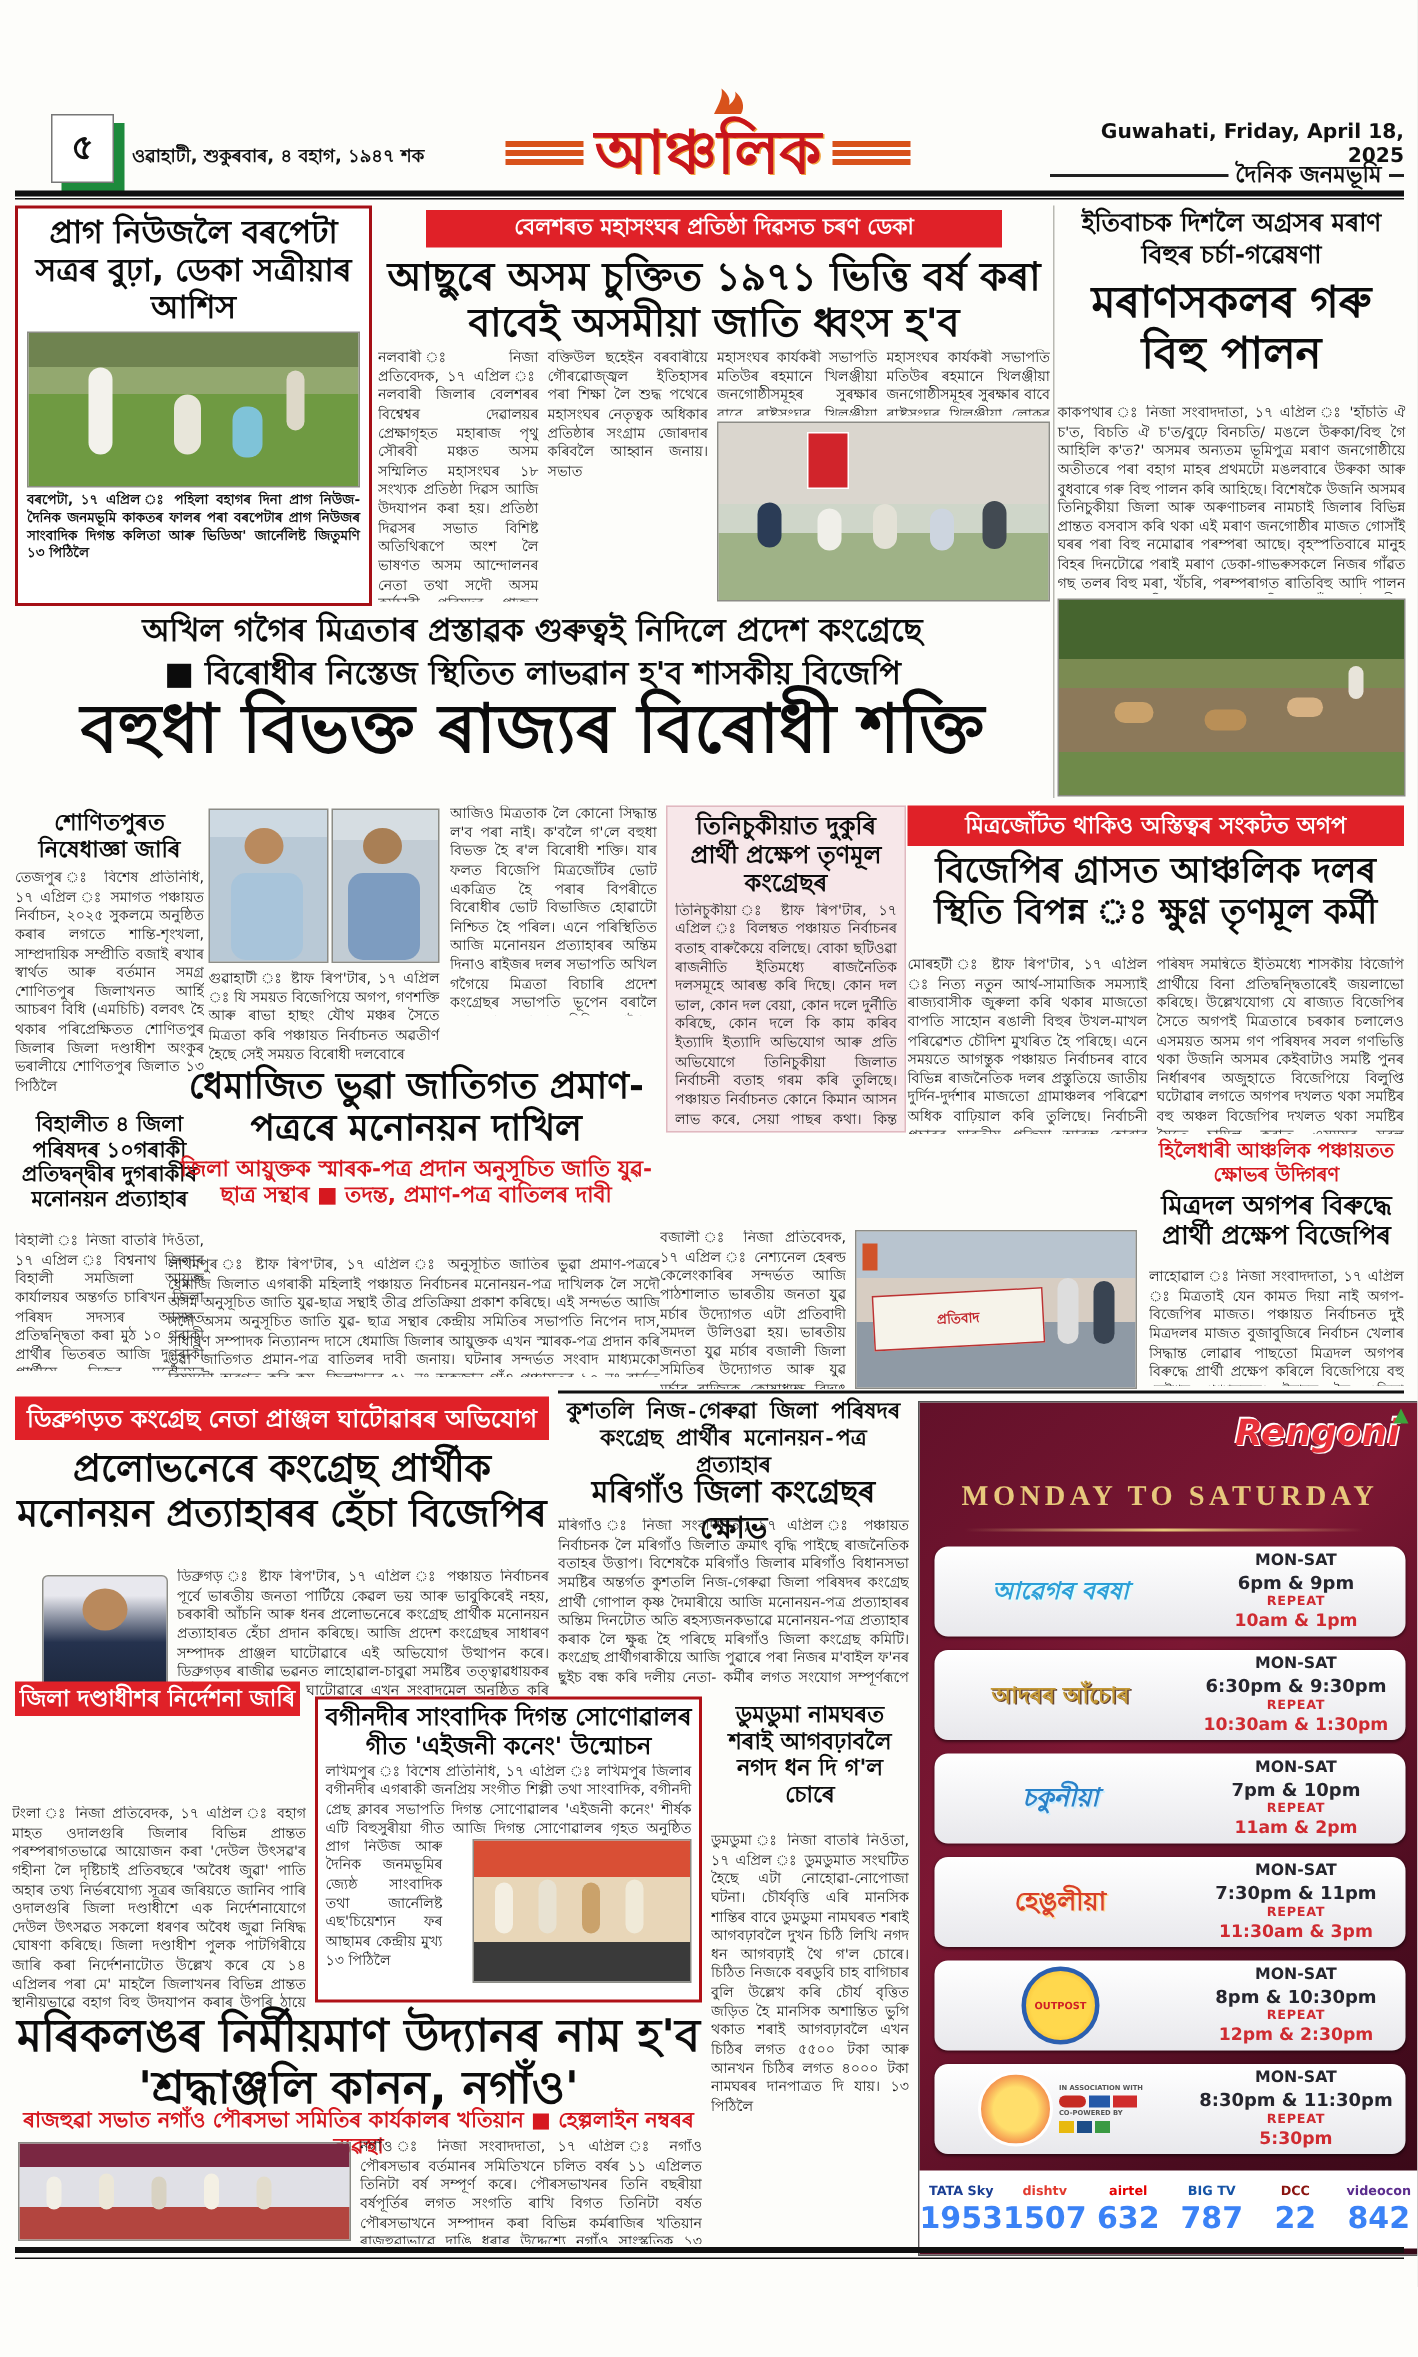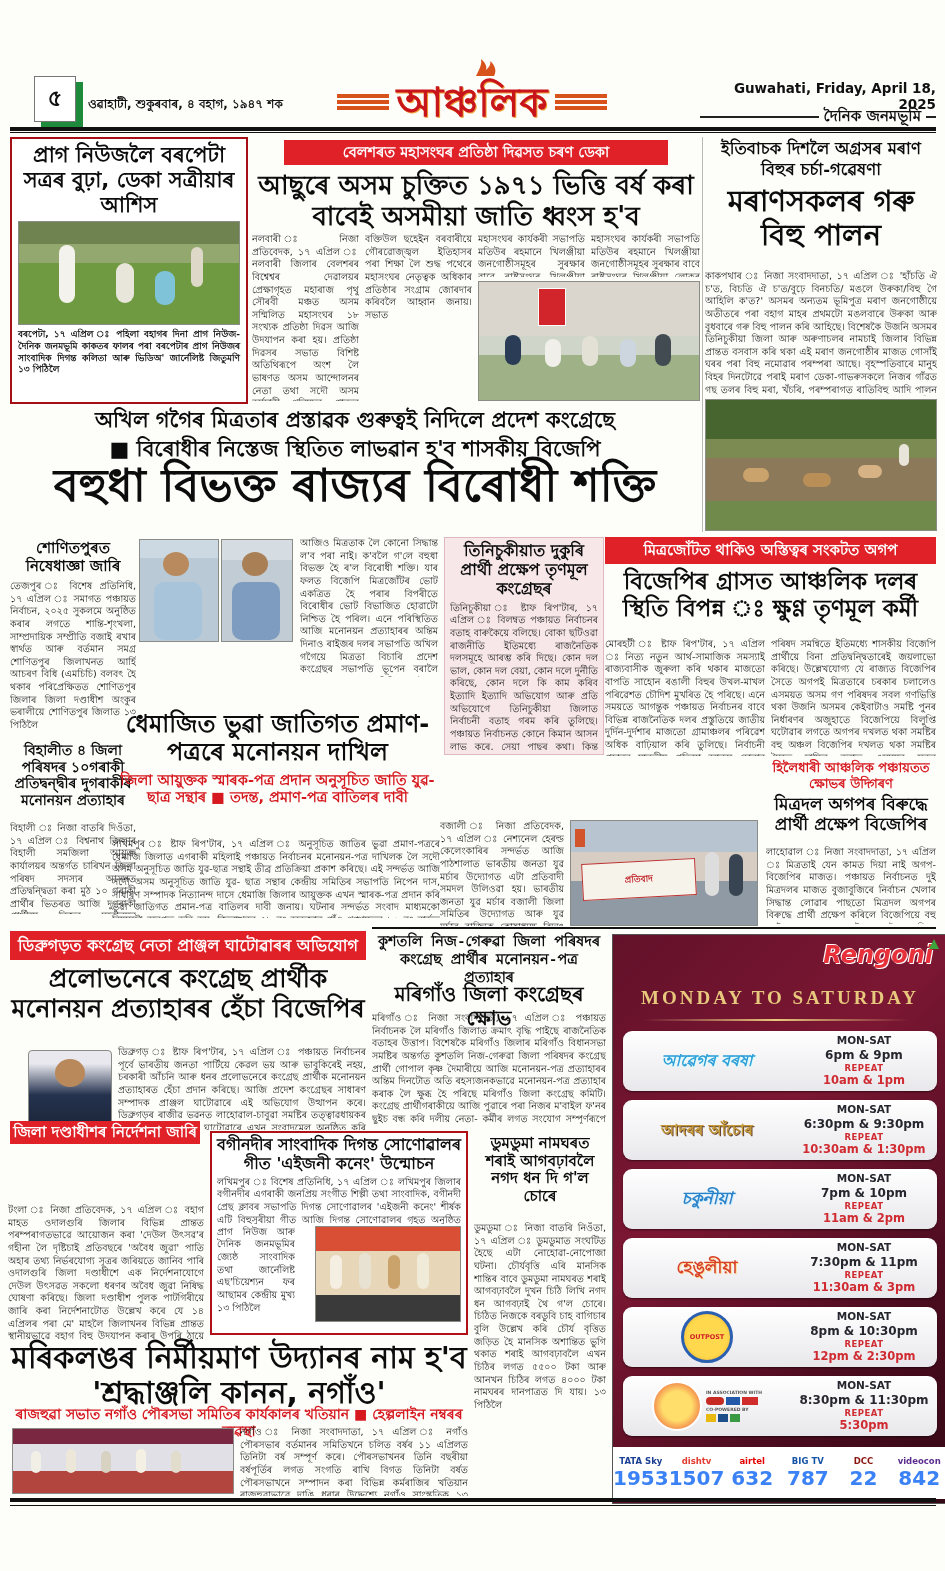--- a/index.html
+++ b/index.html
@@ -125,20 +125,21 @@
   <div class="photo" style="left:139px;top:539px;width:80px;height:103px;
               background:linear-gradient(180deg,#cdd9e2 0 18%,#b9c9d6 18% 100%);">
     <div style="position:absolute;left:30%;top:12%;width:26px;height:24px;background:#b98a5e;border-radius:50%;"></div>
     <div style="position:absolute;left:18%;top:42%;width:48px;height:58px;background:#a8c4da;border-radius:10px;"></div>
   </div>
   <div class="photo" style="left:221px;top:539px;width:72px;height:103px;
               background:linear-gradient(180deg,#d6dde2 0 20%,#c2ccd4 20% 100%);">
     <div style="position:absolute;left:28%;top:12%;width:26px;height:24px;background:#a97f55;border-radius:50%;"></div>
     <div style="position:absolute;left:14%;top:42%;width:48px;height:58px;background:#7d9cc0;border-radius:10px;"></div>
   </div>
+  <div class="bodytxt abs" style="left:139px;top:647px;width:154px;height:64px;">গুৱাহাটী ঃ ষ্টাফ ৰিপ'টাৰ, ১৭ এপ্ৰিল ঃ যি সময়ত বিজেপিয়ে অগপ, গণশক্তি আৰু ৰাভা হাছং যৌথ মঞ্চৰ সৈতে মিত্ৰতা কৰি পঞ্চায়ত নিৰ্বাচনত অৱতীৰ্ণ হৈছে সেই সময়ত বিৰোধী দলবোৰে</div>
   <div class="bodytxt abs" style="left:300px;top:537px;width:138px;height:140px;">আজিও মিত্ৰতাক লৈ কোনো সিদ্ধান্ত ল'ব পৰা নাই। ক'বলৈ গ'লে বহুধা বিভক্ত হৈ ৰ'ল বিৰোধী শক্তি। যাৰ ফলত বিজেপি মিত্ৰজোঁটৰ ভোট একত্ৰিত হৈ পৰাৰ বিপৰীতে বিৰোধীৰ ভোট বিভাজিত হোৱাটো নিশ্চিত হৈ পৰিল। এনে পৰিস্থিতিত আজি মনোনয়ন প্ৰত্যাহাৰৰ অন্তিম দিনাও ৰাইজৰ দলৰ সভাপতি অখিল গগৈয়ে মিত্ৰতা বিচাৰি প্ৰদেশ কংগ্ৰেছৰ সভাপতি ভূপেন বৰালৈ এখন পত্ৰ প্ৰেৰণ কৰিছিল। গগৈয়ে শিৱসাগৰ সমষ্টিৰ    ১৩ পিঠিলৈ</div>
 
   <div class="hl abs" style="left:115px;top:710px;width:325px;font-size:24px;">ধেমাজিত ভুৱা জাতিগত প্ৰমাণ- পত্ৰৰে মনোনয়ন দাখিল</div>
   <div class="redhl abs" style="left:115px;top:772px;width:325px;font-size:14.5px;">জিলা আয়ুক্তক স্মাৰক-পত্ৰ প্ৰদান অনুসূচিত জাতি যুৱ-ছাত্ৰ সন্থাৰ ■ তদন্ত, প্ৰমাণ-পত্ৰ বাতিলৰ দাবী</div>
   <div class="bodytxt abs" style="left:112px;top:838px;width:328px;height:80px;">লখিমপুৰ ঃ ষ্টাফ ৰিপ'টাৰ, ১৭ এপ্ৰিল ঃ অনুসূচিত জাতিৰ ভুৱা প্ৰমাণ-পত্ৰৰে ধেমাজি জিলাত এগৰাকী মহিলাই পঞ্চায়ত নিৰ্বাচনৰ মনোনয়ন-পত্ৰ দাখিলক লৈ সদৌ অসম অনুসূচিত জাতি যুৱ-ছাত্ৰ সন্থাই তীব্ৰ প্ৰতিক্ৰিয়া প্ৰকাশ কৰিছে। এই সন্দৰ্ভত আজি সদৌ অসম অনুসূচিত জাতি যুৱ- ছাত্ৰ সন্থাৰ কেন্দ্ৰীয় সমিতিৰ সভাপতি নিপেন দাস, সাধাৰণ সম্পাদক নিত্যানন্দ দাসে ধেমাজি জিলাৰ আয়ুক্তক এখন স্মাৰক-পত্ৰ প্ৰদান কৰি ভুৱা জাতিগত প্ৰমান-পত্ৰ বাতিলৰ দাবী জনায়। ঘটনাৰ সন্দৰ্ভত সংবাদ মাধ্যমকো বিষয়টো অৱগত কৰি কয়- জিলাখনৰ ৫৯ নং অকজান গাঁও পঞ্চায়তৰ ১০ নং ৱাৰ্ডত অনুসূচিত জাতিৰ সংৰক্ষিত আসনত চন্দ্ৰপ্ৰভা বৰা দাস নামৰ এগৰাকী মহিলাই    ১৩ পিঠিলৈ</div>
 
   <div class="abs" style="left:444px;top:537px;width:160px;height:218px;background:#f7e7e9;border:1px solid #e0b8bf;box-sizing:border-box;padding:4px 5px;">
     <div class="hl" style="font-size:16px;">তিনিচুকীয়াত দুকুৰি প্ৰাৰ্থী প্ৰক্ষেপ তৃণমূল কংগ্ৰেছৰ</div>
     <div class="bodytxt" style="margin-top:3px;height:148px;">তিনিচুকীয়া ঃ ষ্টাফ ৰিপ'টাৰ, ১৭ এপ্ৰিল ঃ বিলম্বত পঞ্চায়ত নিৰ্বাচনৰ বতাহ বাৰুকৈয়ে বলিছে। বোকা ছটিওৱা ৰাজনীতি ইতিমধ্যে ৰাজনৈতিক দলসমূহে আৰম্ভ কৰি দিছে। কোন দল ভাল, কোন দল বেয়া, কোন দলে দুৰ্নীতি কৰিছে, কোন দলে কি কাম কৰিব ইত্যাদি ইত্যাদি অভিযোগ আৰু প্ৰতি অভিযোগে তিনিচুকীয়া জিলাত নিৰ্বাচনী বতাহ গৰম কৰি তুলিছে। পঞ্চায়ত নিৰ্বাচনত কোনে কিমান আসন লাভ কৰে, সেয়া পাছৰ কথা। কিন্তু সাংগঠনিক ভেটি সুদৃঢ় নহ'লেও বহুতে বহুত ঠাইত প্ৰতিদ্বন্দ্বিতা কৰাৰ মন মেলিছে।    ১৩ পিঠিলৈ</div>
   </div>

